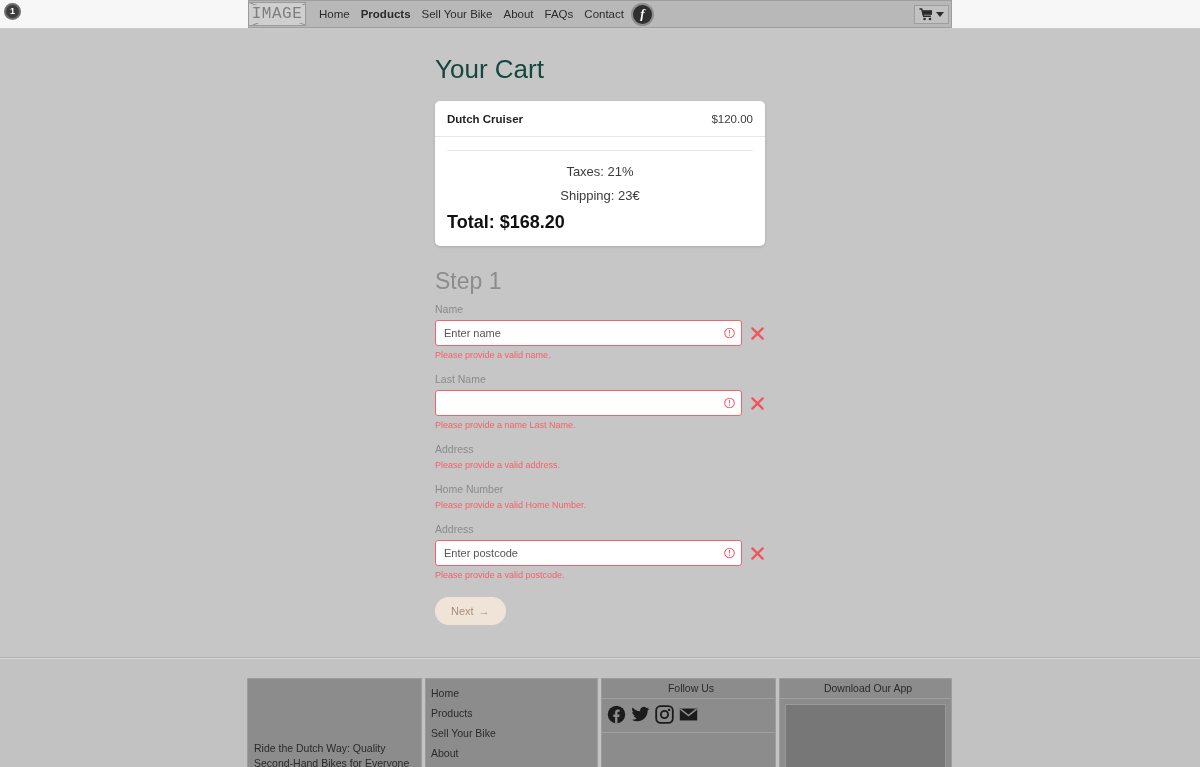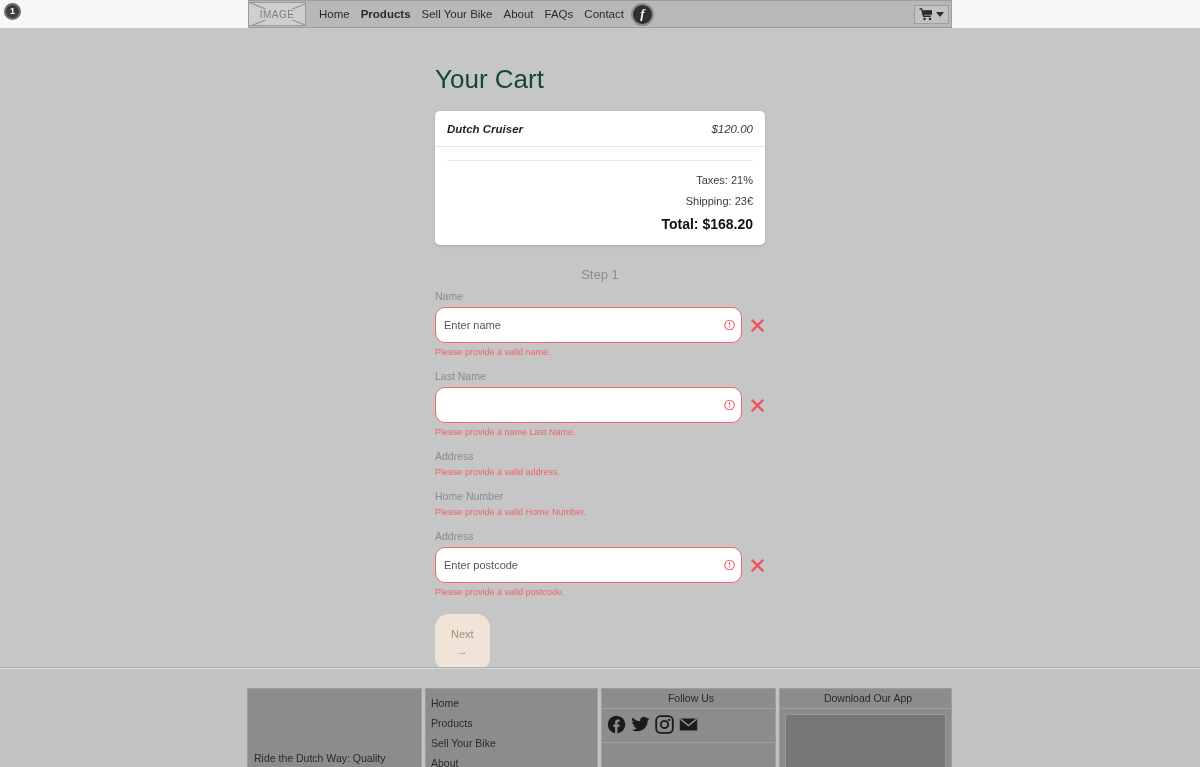--- a/index.html
+++ b/index.html
@@ -68,22 +68,22 @@
     left: -6px;
     top: 11px;
     width: 72px;
     height: 1px;
     background: #8e8e8e;
   }
   .brand-logo .xcross { transform: rotate(22deg); }
   .brand-logo .xcross2 { transform: rotate(-22deg); }
   .brand-logo span {
     position: relative;
-    font-family: Liberation Sans, sans-serif;
-    font-size: 10px;
+    font-family: Liberation Mono, monospace;
+    font-size: 16px;
     letter-spacing: .5px;
     color: #7e7e7e;
     background: #cfcfcf;
     padding: 0 1px;
   }
   .nav-links {
     display: flex;
     align-items: center;
     gap: 11px;
     margin-left: 13px;
@@ -127,21 +127,21 @@
   }
 
   
   .page {
     position: relative;
     height: 625px;
     background: #c6c6c6;
   }
   .content {
     width: 330px;
-    margin: 13px auto;
+    margin: 3px auto;
     padding-top: 22px;
   }
   .page-title {
     font-size: 26px;
     color: #14473f;
     font-weight: normal;
     margin: 0 0 16px 0;
   }
 
   
@@ -150,81 +150,79 @@
     border-radius: 5px;
     box-shadow: 0 1px 3px rgba(0,0,0,.14);
     margin-bottom: 22px;
   }
   .cart-row {
     display: flex;
     justify-content: space-between;
     align-items: center;
     padding: 12px 12px 11px 12px;
     border-bottom: 1px solid #e6e6e6;
-    font-style: italic;
   }
   .cart-item-name {
     font-size: 11.5px;
     font-weight: bold;
     color: #1f1f1f;
   }
   .cart-item-price {
     font-size: 11.5px;
     color: #3b3b3b;
   }
   .cart-summary {
     padding: 13px 12px 13px 12px;
   }
   .cart-summary .divline {
     height: 1px;
     background: #e6e6e6;
     margin: 0 0 13px 0;
   }
   .sum-line {
-    text-align: right;
-    font-size: 11px;
+    text-align: center;
+    font-size: 13px;
     color: #3b3b3b;
     margin-bottom: 9px;
   }
   .sum-total {
-    text-align: right;
-    font-size: 14px;
+    text-align: left;
+    font-size: 18px;
     font-weight: bold;
     color: #111111;
   }
 
   
   .step-title {
-    font-size: 13px;
+    font-size: 23px;
     color: #8c8c8c;
     margin: 0 0 8px 0;
     font-weight: normal;
-    text-align: center;
   }
   .field-label {
     font-size: 10.5px;
     color: #8a8a8a;
     margin-bottom: 5px;
   }
   .field-row {
     display: flex;
     align-items: center;
     gap: 8px;
   }
   .input-wrap {
     position: relative;
     flex: 1;
   }
   .text-input {
     width: 100%;
-    height: 36px;
+    height: 26px;
     box-sizing: border-box;
     padding: 0 26px 0 8px;
     border: 1px solid #f2626b;
-    border-radius: 10px;
+    border-radius: 3px;
     background: #ffffff;
     font-family: "Liberation Sans", sans-serif;
     font-size: 11px;
     color: #2d2d2d;
     outline: none;
   }
   .text-input::placeholder { color: #555555; opacity: 1; }
   .warn-icon {
     position: absolute;
     right: 7px;
@@ -248,25 +246,24 @@
   }
   .next-btn {
     margin-top: 4px;
     display: inline-flex;
     align-items: center;
     gap: 5px;
     background: #f0e4d9;
     color: #a98d76;
     border: none;
     border-radius: 14px;
-    padding: 14px 16px;
+    padding: 8px 16px;
     font-family: "Liberation Sans", sans-serif;
     font-size: 11px;
     cursor: default;
-    flex-direction: column;
   }
 
   
   .footer {
     position: relative;
     height: 114px;
     background: #c2c2c2;
     border-top: 1px solid #b0b0b0;
     box-shadow: inset 0 1px 0 #d8d8d8;
   }

